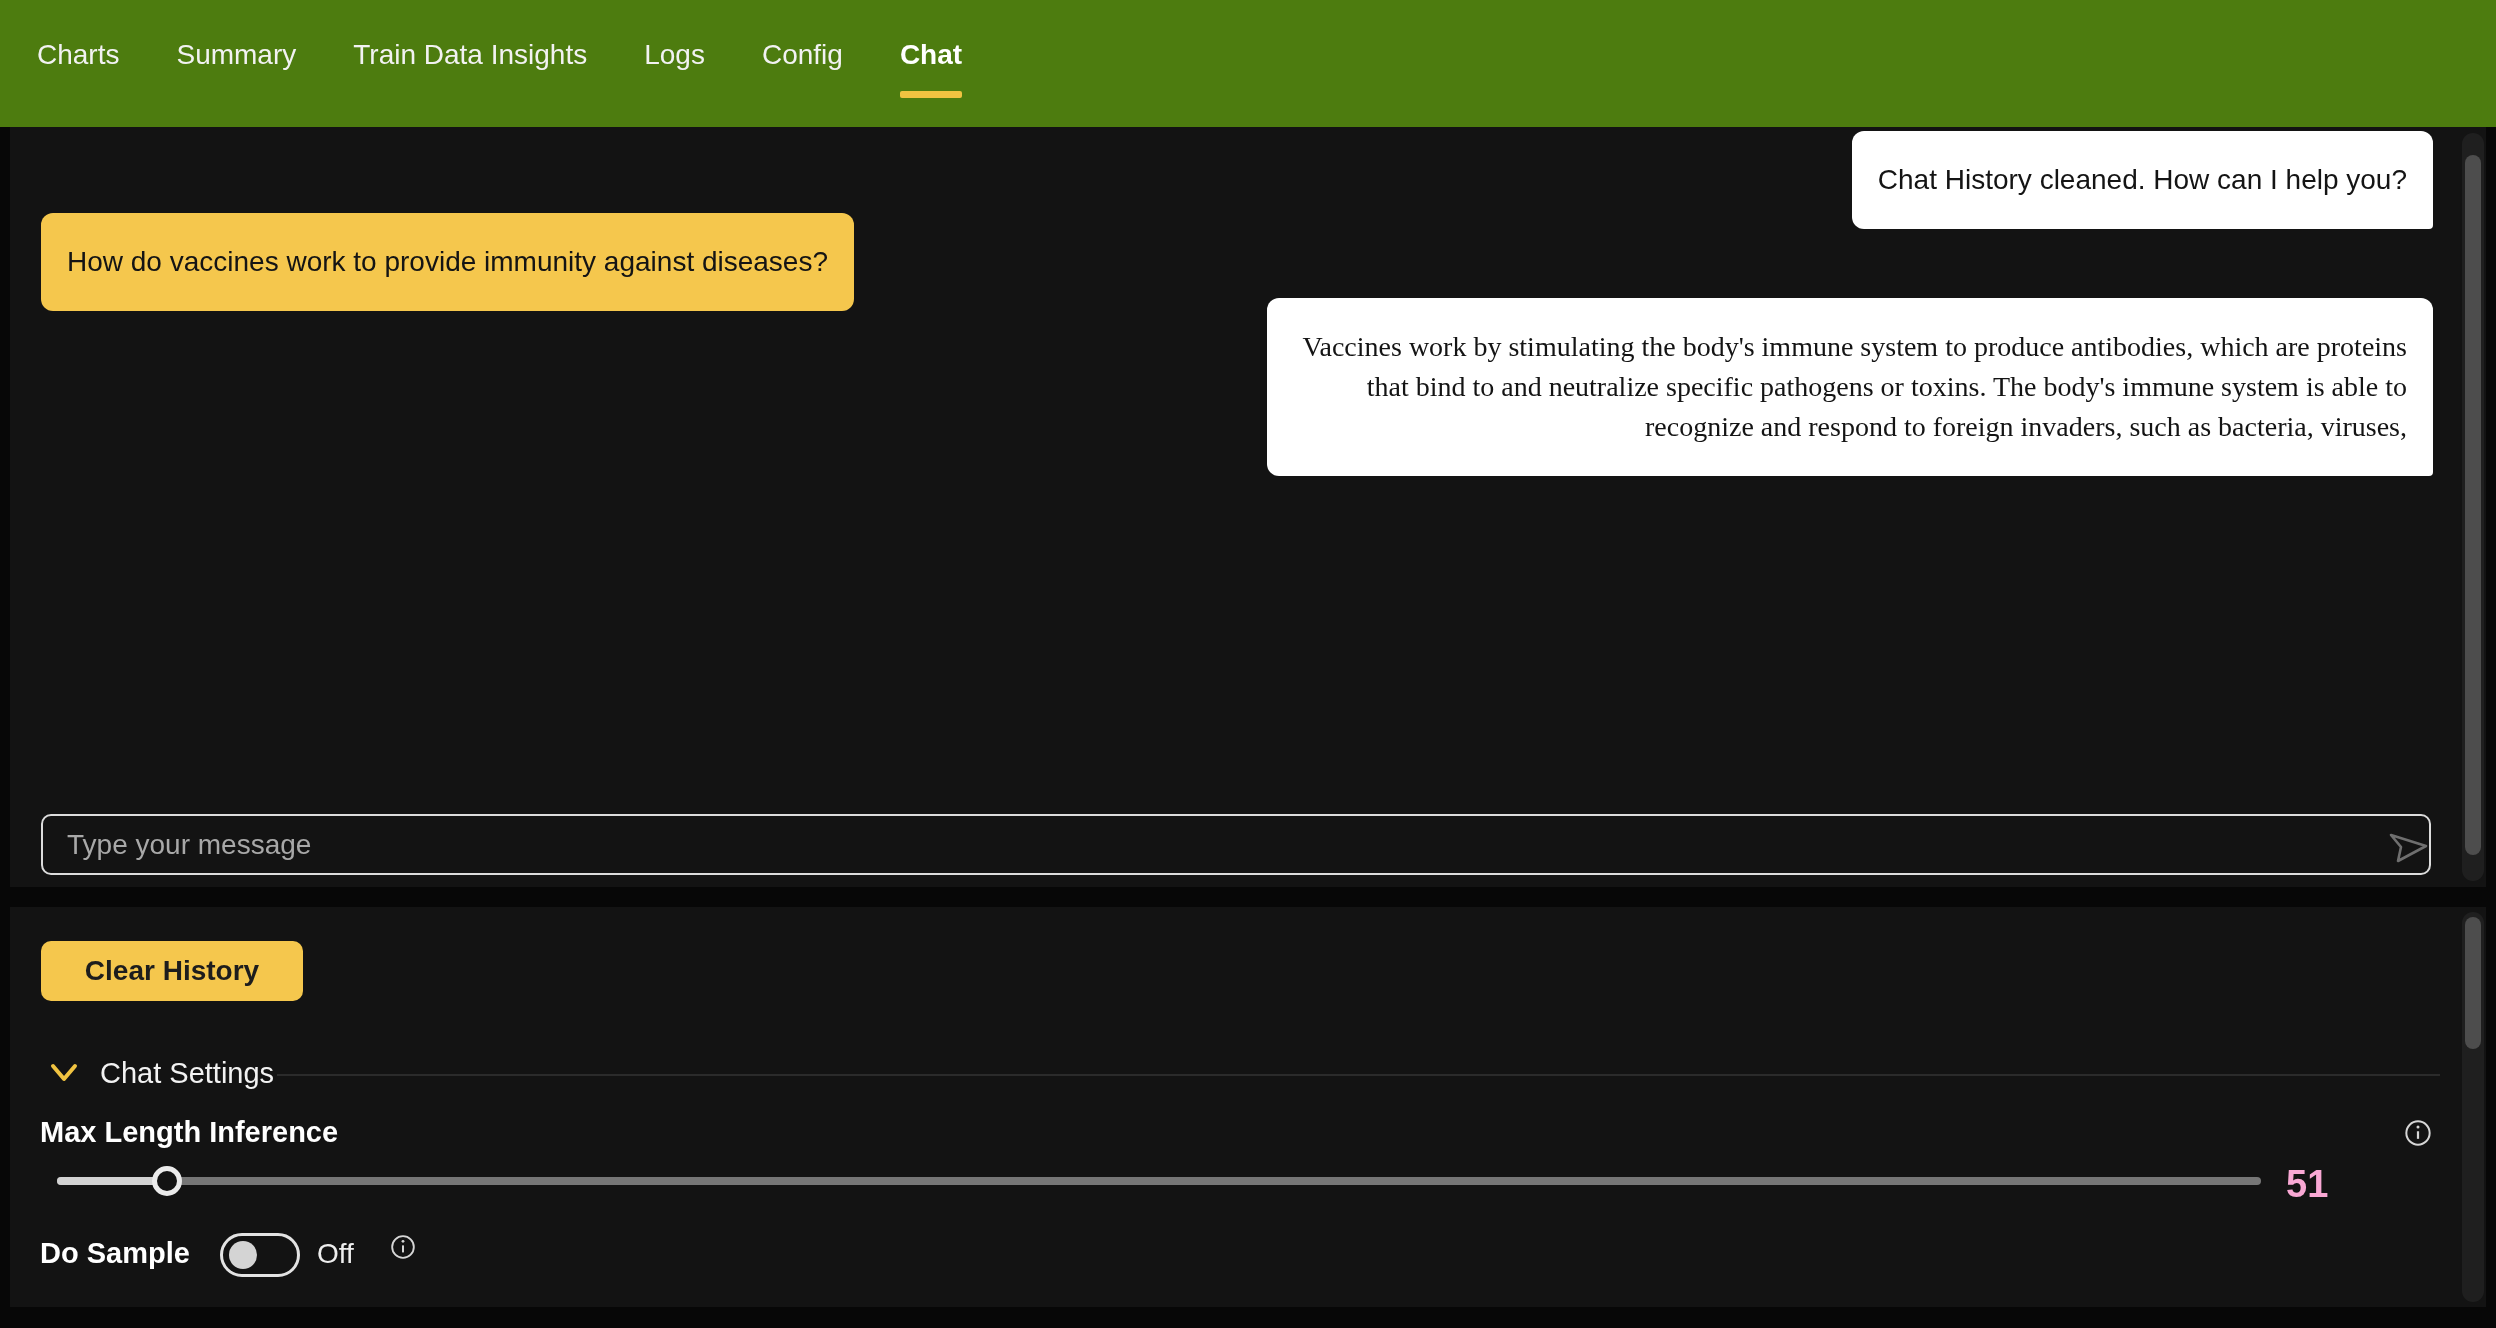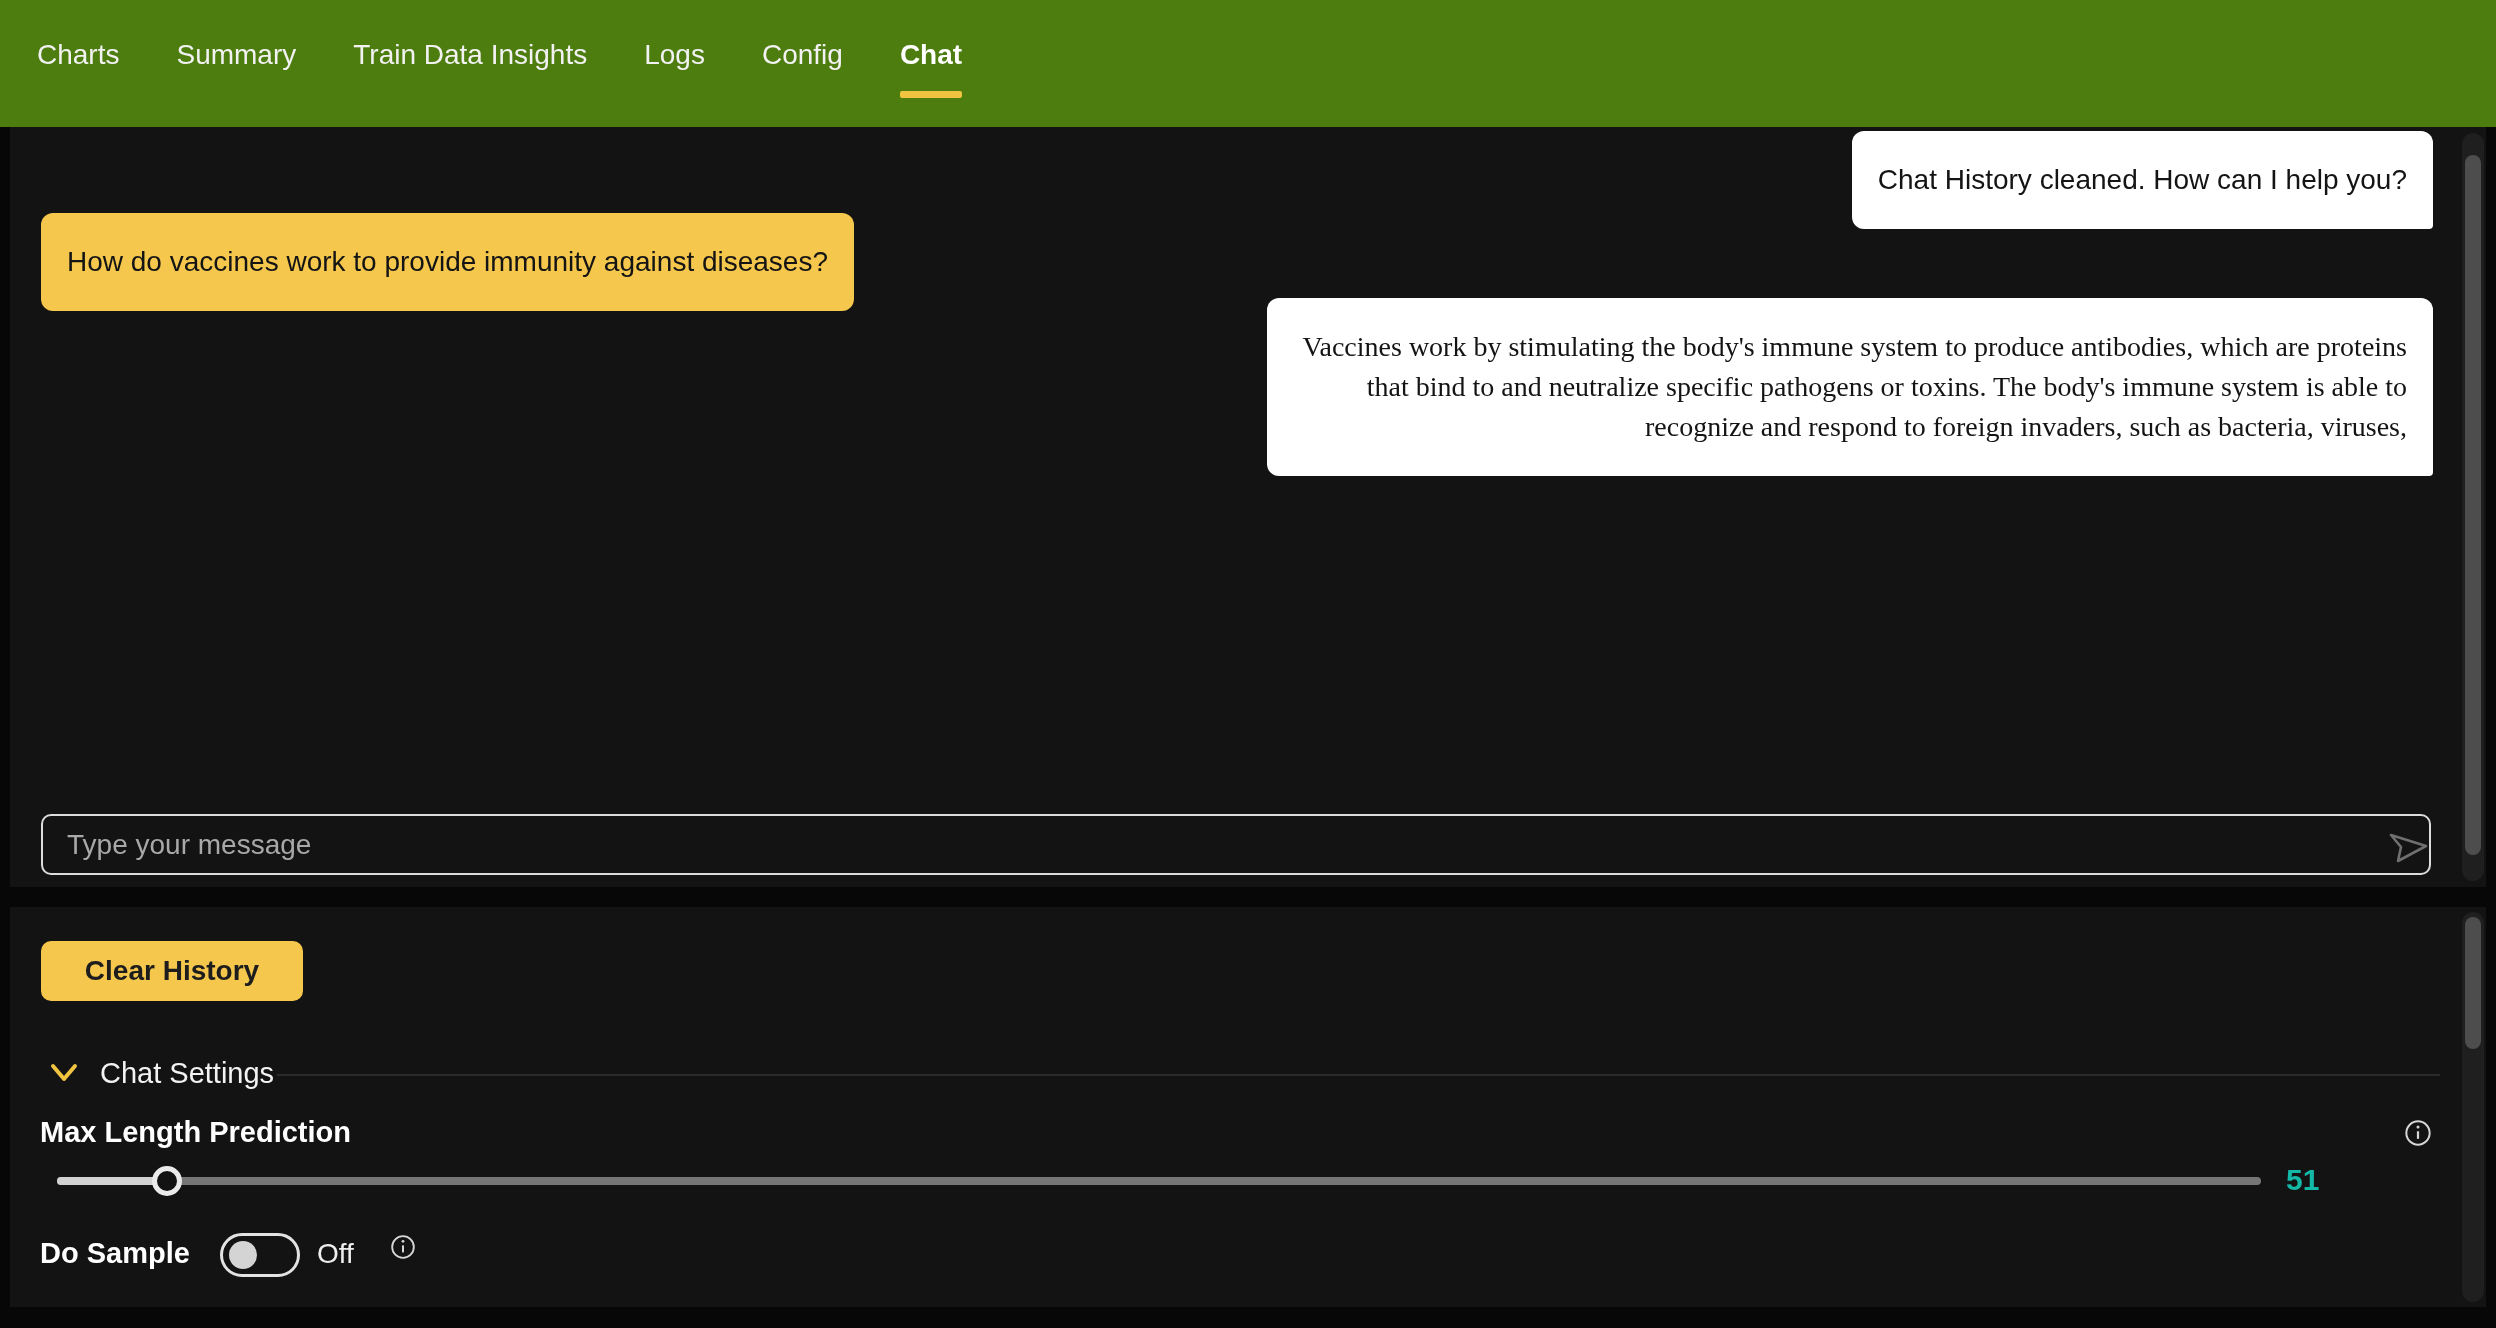--- a/index.html
+++ b/index.html
@@ -143,21 +143,21 @@
     position: absolute; left: 0; top: 12px; width: 112px; height: 8px;
     background: #d2d2d2; border-radius: 4px;
   }
   .slider-handle {
     position: absolute; left: 95px; top: 1px;
     width: 30px; height: 30px; border-radius: 50%;
     background: #131313; border: 5px solid #ebebeb;
   }
   .slider-value {
     position: absolute; left: 2276px; top: 256px;
-    font-size: 30px; font-weight: bold; color: #14b8a6;
+    font-size: 38px; font-weight: bold; color: #f9a8d4;
   }
 
   .dosample-label { top: 330px; }
   .toggle {
     position: absolute; left: 210px; top: 326px;
     width: 80px; height: 44px;
     border: 3px solid #e3e3e3; border-radius: 23px;
     cursor: pointer;
   }
   .toggle-knob {
@@ -204,21 +204,21 @@
   <button class="clear-btn">Clear History</button>
 
   <div class="section-head">
     <svg class="chevron" viewBox="0 0 28 20">
       <polyline points="3,3 14,16 25,3" fill="none" stroke="#f0c341" stroke-width="4" stroke-linecap="round" stroke-linejoin="round"></polyline>
     </svg>
     <span class="section-title">Chat Settings</span>
   </div>
   <div class="section-divider"></div>
 
-  <div class="param-label maxlen-label">Max Length Prediction</div>
+  <div class="param-label maxlen-label">Max Length Inference</div>
 
   <svg class="info-icon info-maxlen" viewBox="0 0 24 24">
     <circle cx="12" cy="12" r="10" fill="none" stroke="#d6d6d6" stroke-width="1.7"></circle>
     <line x1="12" y1="10.5" x2="12" y2="17" stroke="#d6d6d6" stroke-width="1.9"></line>
     <circle cx="12" cy="6.8" r="1.3" fill="#d6d6d6"></circle>
   </svg>
 
   <div class="slider">
     <div class="slider-track"></div>
     <div class="slider-fill"></div>

